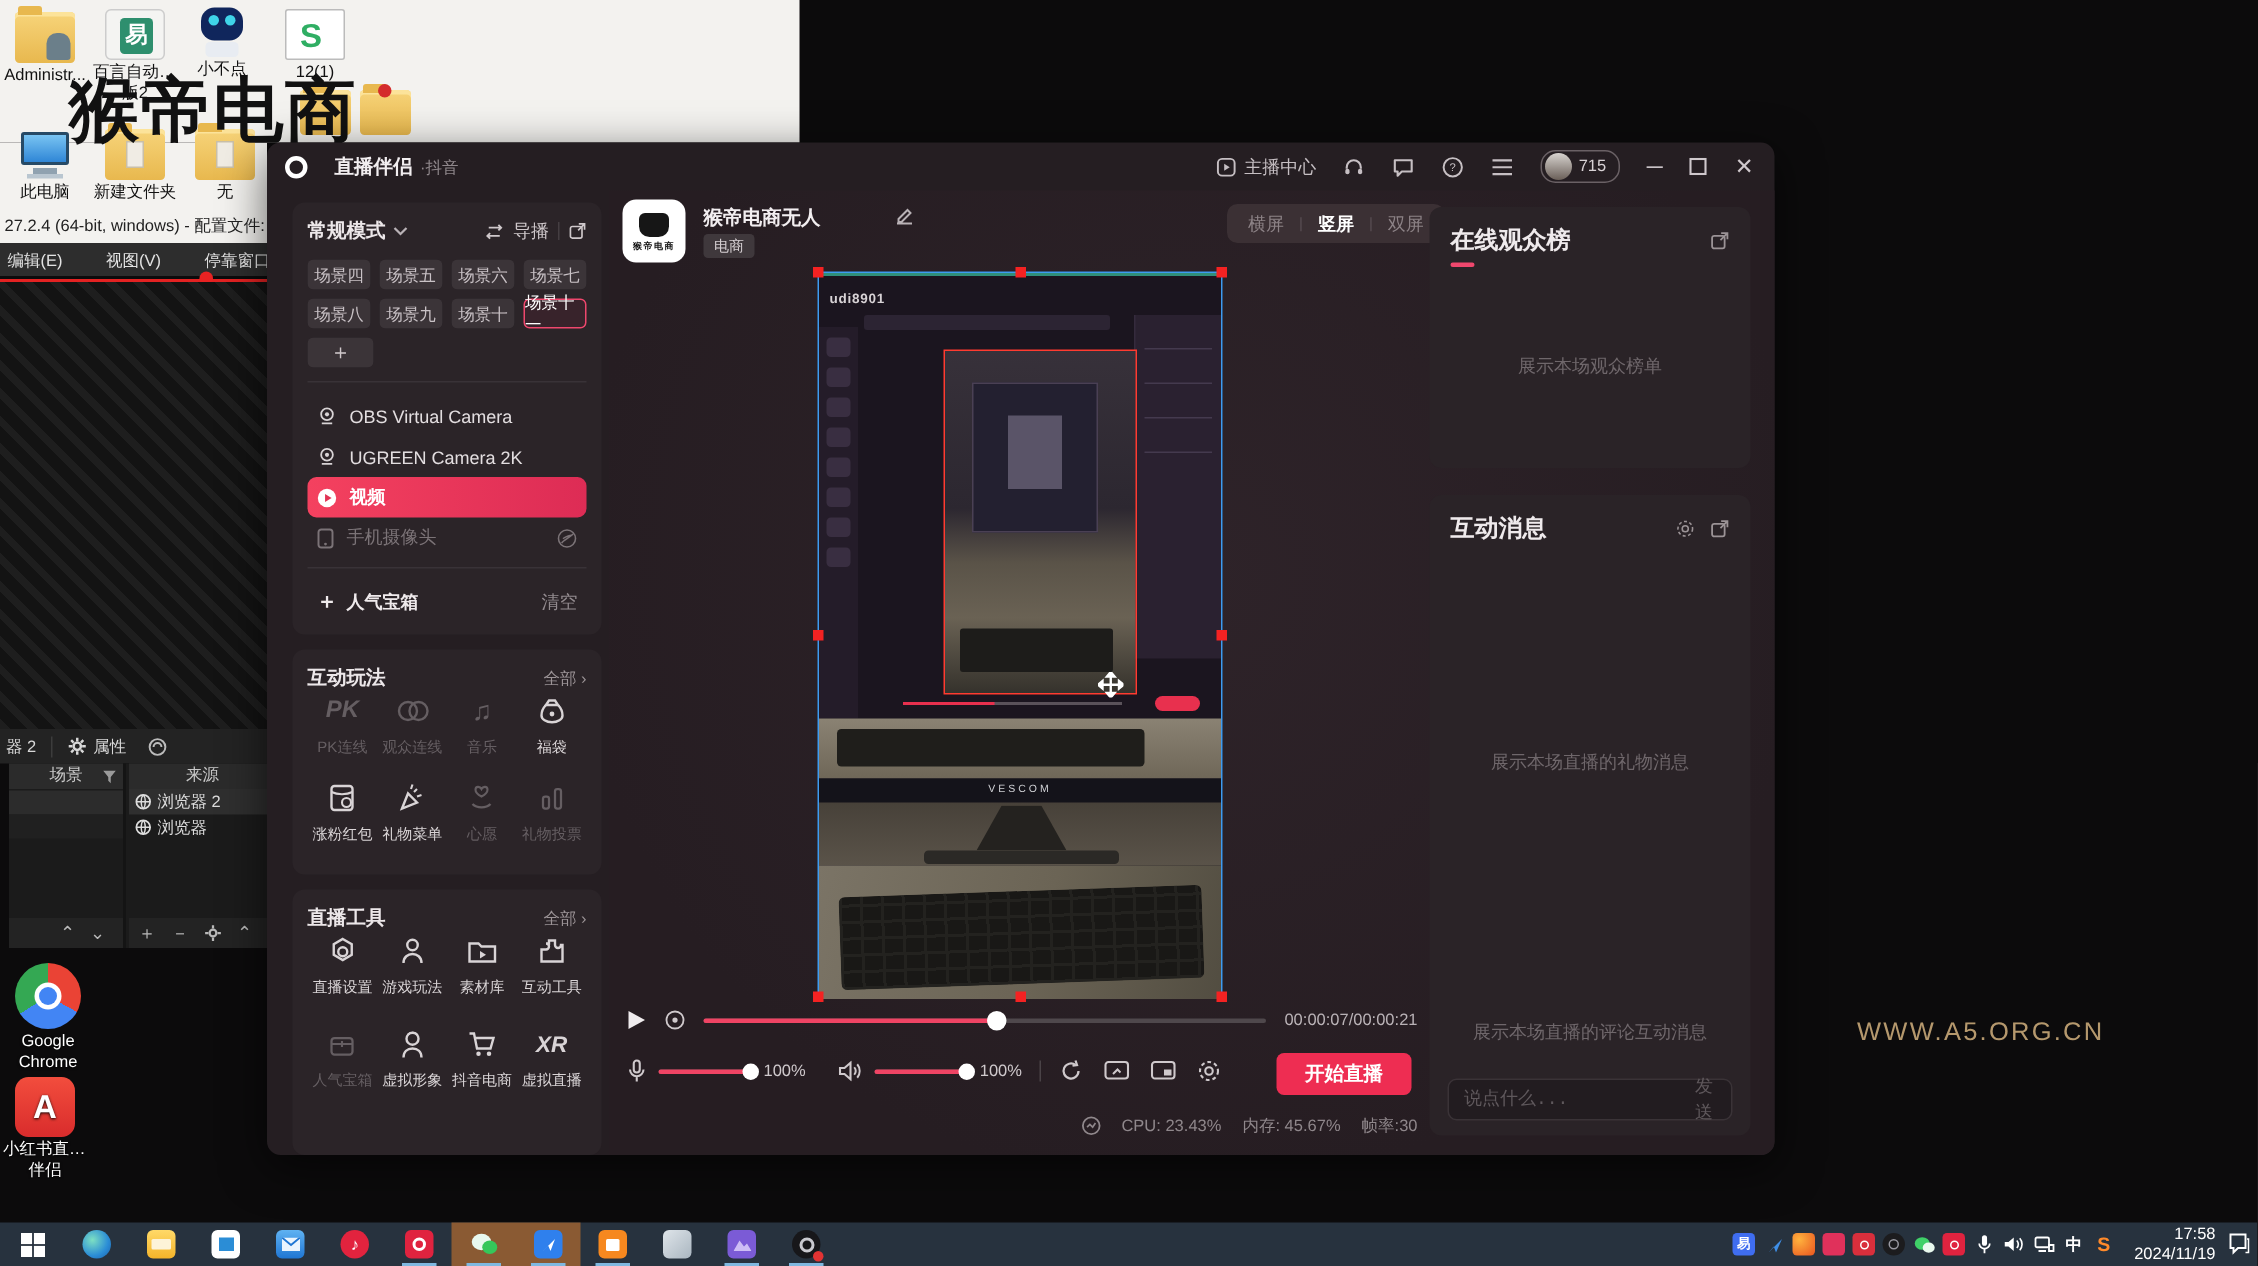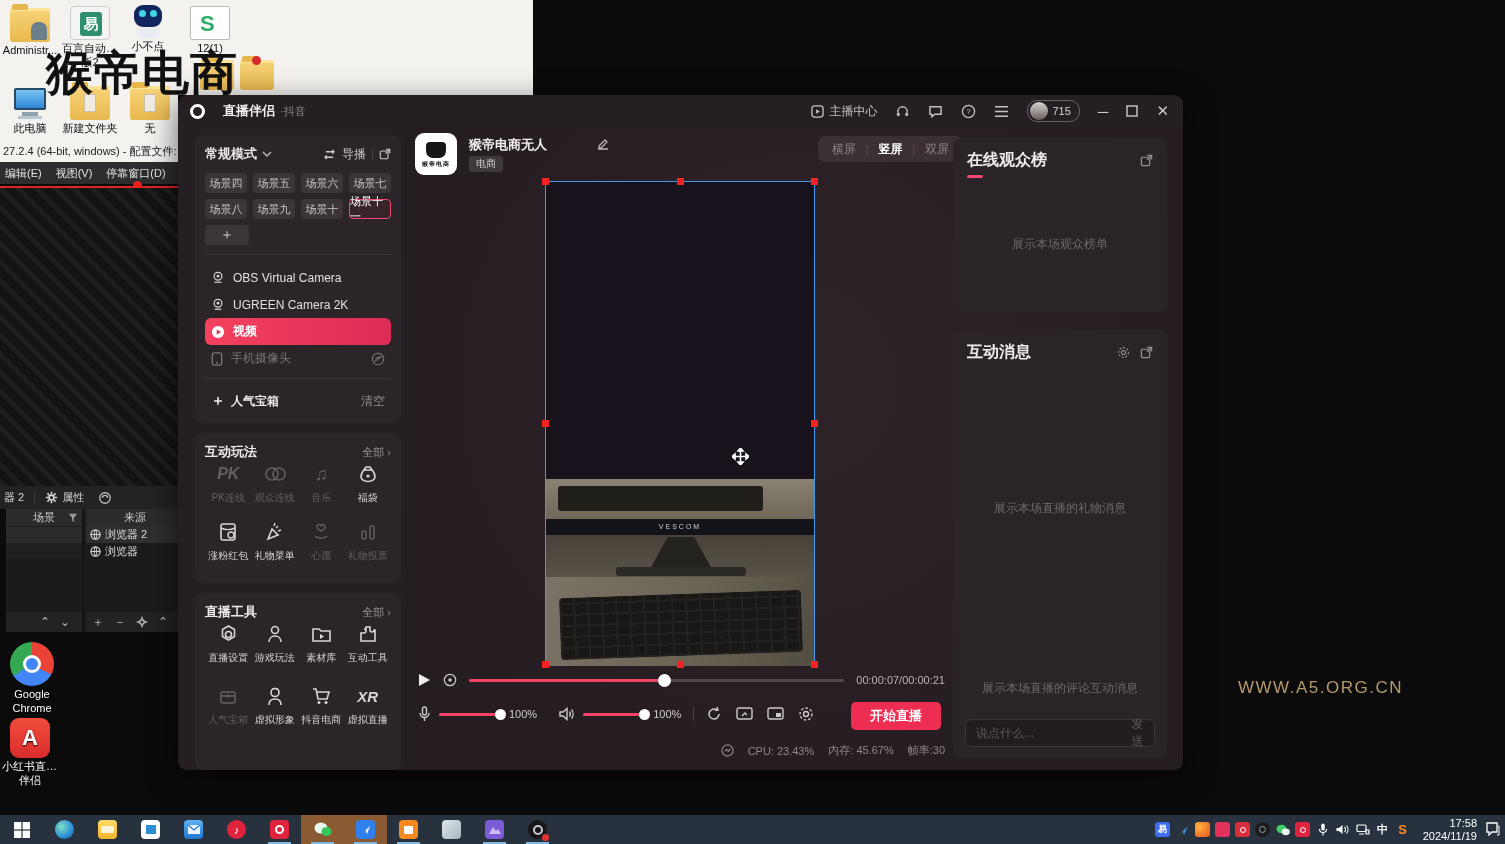--- a/index.html
+++ b/index.html
@@ -13,21 +13,21 @@
   .overlay-title{left:46px;top:42px;font-size:47px;font-weight:900;color:#111;letter-spacing:1px;font-family:"DejaVu Sans",sans-serif}
   .dicon{width:56px;text-align:center;color:#111;font-size:11px}
   .dicon .dlabel{display:block;margin-top:2px;line-height:12px;white-space:nowrap;overflow:hidden;text-overflow:ellipsis}
   .dicon-dark{color:#fff;text-shadow:0 1px 2px #000}
   .ig{width:40px;height:34px;margin:0 auto;border-radius:4px;position:relative}
   .folder{background:linear-gradient(#f7d47a,#e8b84e);border-radius:3px;box-shadow:inset 0 3px 0 #fce39a}
   .folder:before{content:"";position:absolute;left:2px;top:-4px;width:16px;height:6px;background:#e8b84e;border-radius:2px 2px 0 0}
   .watermark{left:1238px;top:678px;color:#c8a878;font-size:17px;letter-spacing:1.5px;opacity:.9}
   
   .obs-title{left:0;top:140px;width:178px;height:22px;background:#f3f2ef;color:#222;font-size:11px;line-height:22px;padding-left:3px;white-space:nowrap;overflow:hidden}
-  .obs-menu{left:0;top:162px;width:178px;height:22px;background:#2d2d2d;color:#e3e3e3;font-size:11px;display:flex;gap:14px;align-items:center;padding-left:5px;white-space:nowrap;overflow:hidden}
+  .obs-menu{left:0;top:162px;width:178px;height:22px;background:#2d2d2d;color:#e3e3e3;font-size:11px;display:flex;gap:29px;align-items:center;padding-left:5px;white-space:nowrap;overflow:hidden}
   .obs-redline{left:0;top:186px;width:178px;height:2px;background:#e32222}
   .obs-reddot{left:133px;top:181px;width:9px;height:9px;background:#e82222;border-radius:50%}
   .obs-hatch{left:0;top:188px;width:178px;height:298px;background:repeating-linear-gradient(45deg,#1e1e1e 0 5px,#131313 5px 13px)}
   .obs-toolbar{left:0;top:486px;width:178px;height:23px;background:#232323;color:#d8d8d8;font-size:11px;display:flex;align-items:center}
   .obs-docks{left:6px;top:509px;width:178px;height:123px;background:#1b1b1b}
   .dockhead{height:17px;background:#2b2b2b;color:#c9c9c9;font-size:11px;text-align:center;line-height:17px;position:relative}
   .dockL{position:absolute;left:0;top:0;width:78px;height:123px;border-right:2px solid #141414}
   .dockR{position:absolute;left:80px;top:0;width:98px;height:123px}
   .srcrow{height:17px;display:flex;align-items:center;gap:4px;color:#dcdcdc;font-size:11px;padding-left:4px}
   .docktools{position:absolute;bottom:0;left:0;right:0;height:20px;background:#232323;color:#b9b9b9;font-size:12px;display:flex;align-items:center;gap:10px;padding-left:6px}
@@ -113,21 +113,21 @@
   .vdiv{width:1px;height:14px;background:#4a4347;margin:0 12px}
   .startbtn{position:absolute;left:673px;top:607px;width:90px;height:28px;background:#ee2d52;border:none;border-radius:5px;color:#fff;font-size:13px;font-weight:bold;font-family:inherit}
   .stat{position:absolute;left:240px;top:648px;width:527px;display:flex;justify-content:flex-end;align-items:center;gap:14px;color:#8f878b;font-size:11px}
   
   .rcard{position:absolute;left:775px;width:214px;background:#2a2327;border-radius:8px}
   .rhead{display:flex;align-items:center;padding:12px 14px 0;color:#efeaec;font-size:16px;font-weight:bold;gap:10px}
   .rhead .sp{margin-left:auto;display:flex;gap:10px}
   .redbar{margin:4px 0 0 14px;width:16px;height:3px;background:#ef476d;border-radius:2px}
   .emptytxt{position:absolute;left:0;right:0;text-align:center;color:#6f676b;font-size:12px}
   .chatin{position:absolute;left:12px;right:12px;bottom:10px;height:28px;background:#221c20;border:1px solid #3a3337;border-radius:6px;display:flex;align-items:center;padding:0 10px}
-  .chatin input{flex:1;background:transparent;border:none;outline:none;color:#d946ef;font-size:12px;font-family:Liberation Sans, sans-serif}
+  .chatin input{flex:1;background:transparent;border:none;outline:none;color:#d946ef;font-size:12px;font-family:Liberation Mono, monospace}
   .chatin input::placeholder{color:#5f585c}
   .sendbtn{color:#5f585c;font-size:12px;background:none;border:none;font-family:inherit}
   
   .taskbar{left:0;top:815px;width:1505px;height:29px;background:#27323e;display:flex;align-items:center}
   .tico{width:43px;height:29px;display:flex;align-items:center;justify-content:center;position:relative}
   .tico.hl{background:#8a5a33}
   .tico.on:after{content:"";position:absolute;left:10px;bottom:0;width:23px;height:2px;background:#7fb8e0}
   .sq{width:19px;height:19px;border-radius:4px;display:flex;align-items:center;justify-content:center;font-size:11px;font-weight:bold;color:#fff}
   .tray{position:absolute;right:95px;top:0;height:29px;display:flex;align-items:center;gap:5px}
   .trico{width:15px;height:15px;border-radius:3px;display:flex;align-items:center;justify-content:center;font-size:9px;font-weight:bold;color:#fff}
@@ -563,20 +563,51 @@
     </svg>
   <div class="tabs">
     <span class="tab">横屏</span>
     <span class="tsep">|</span>
     <span class="tab on">竖屏</span>
     <span class="tsep">|</span>
     <span class="tab">双屏</span>
   </div>
 
   <div class="pv">
+    <div class="shot">
+      <span class="pvid">udi8901</span>
+      <div style="position:absolute;left:0;top:0;width:100%;height:2px;background:#2f8f7a"></div>
+      <div class="sid">
+          <i></i>
+          <i></i>
+          <i></i>
+          <i></i>
+          <i></i>
+          <i></i>
+          <i></i>
+          <i></i>
+        </div>
+      <div class="rp">
+          <i></i>
+          <i></i>
+          <i></i>
+          <i></i>
+        </div>
+      <div style="position:absolute;left:30px;top:28px;width:164px;height:10px;background:#2c2433;border-radius:2px"></div>
+      <div class="inner">
+        <div class="iscr">
+            <b></b>
+          </div>
+        <div class="ikb"></div>
+      </div>
+      <div class="strack">
+          <b></b>
+        </div>
+      <div class="sbtn"></div>
+    </div>
     <div class="kbstrip">
         <b></b>
       </div>
     <div class="bezel"><span>VESCOM</span></div>
     <div class="wall"></div>
     <div class="stand"></div>
     <div class="standbase"></div>
     <div class="desk"></div>
     <div class="kbd"></div>
     <svg class="mcur" width="17" height="17" viewBox="0 0 17 17">

